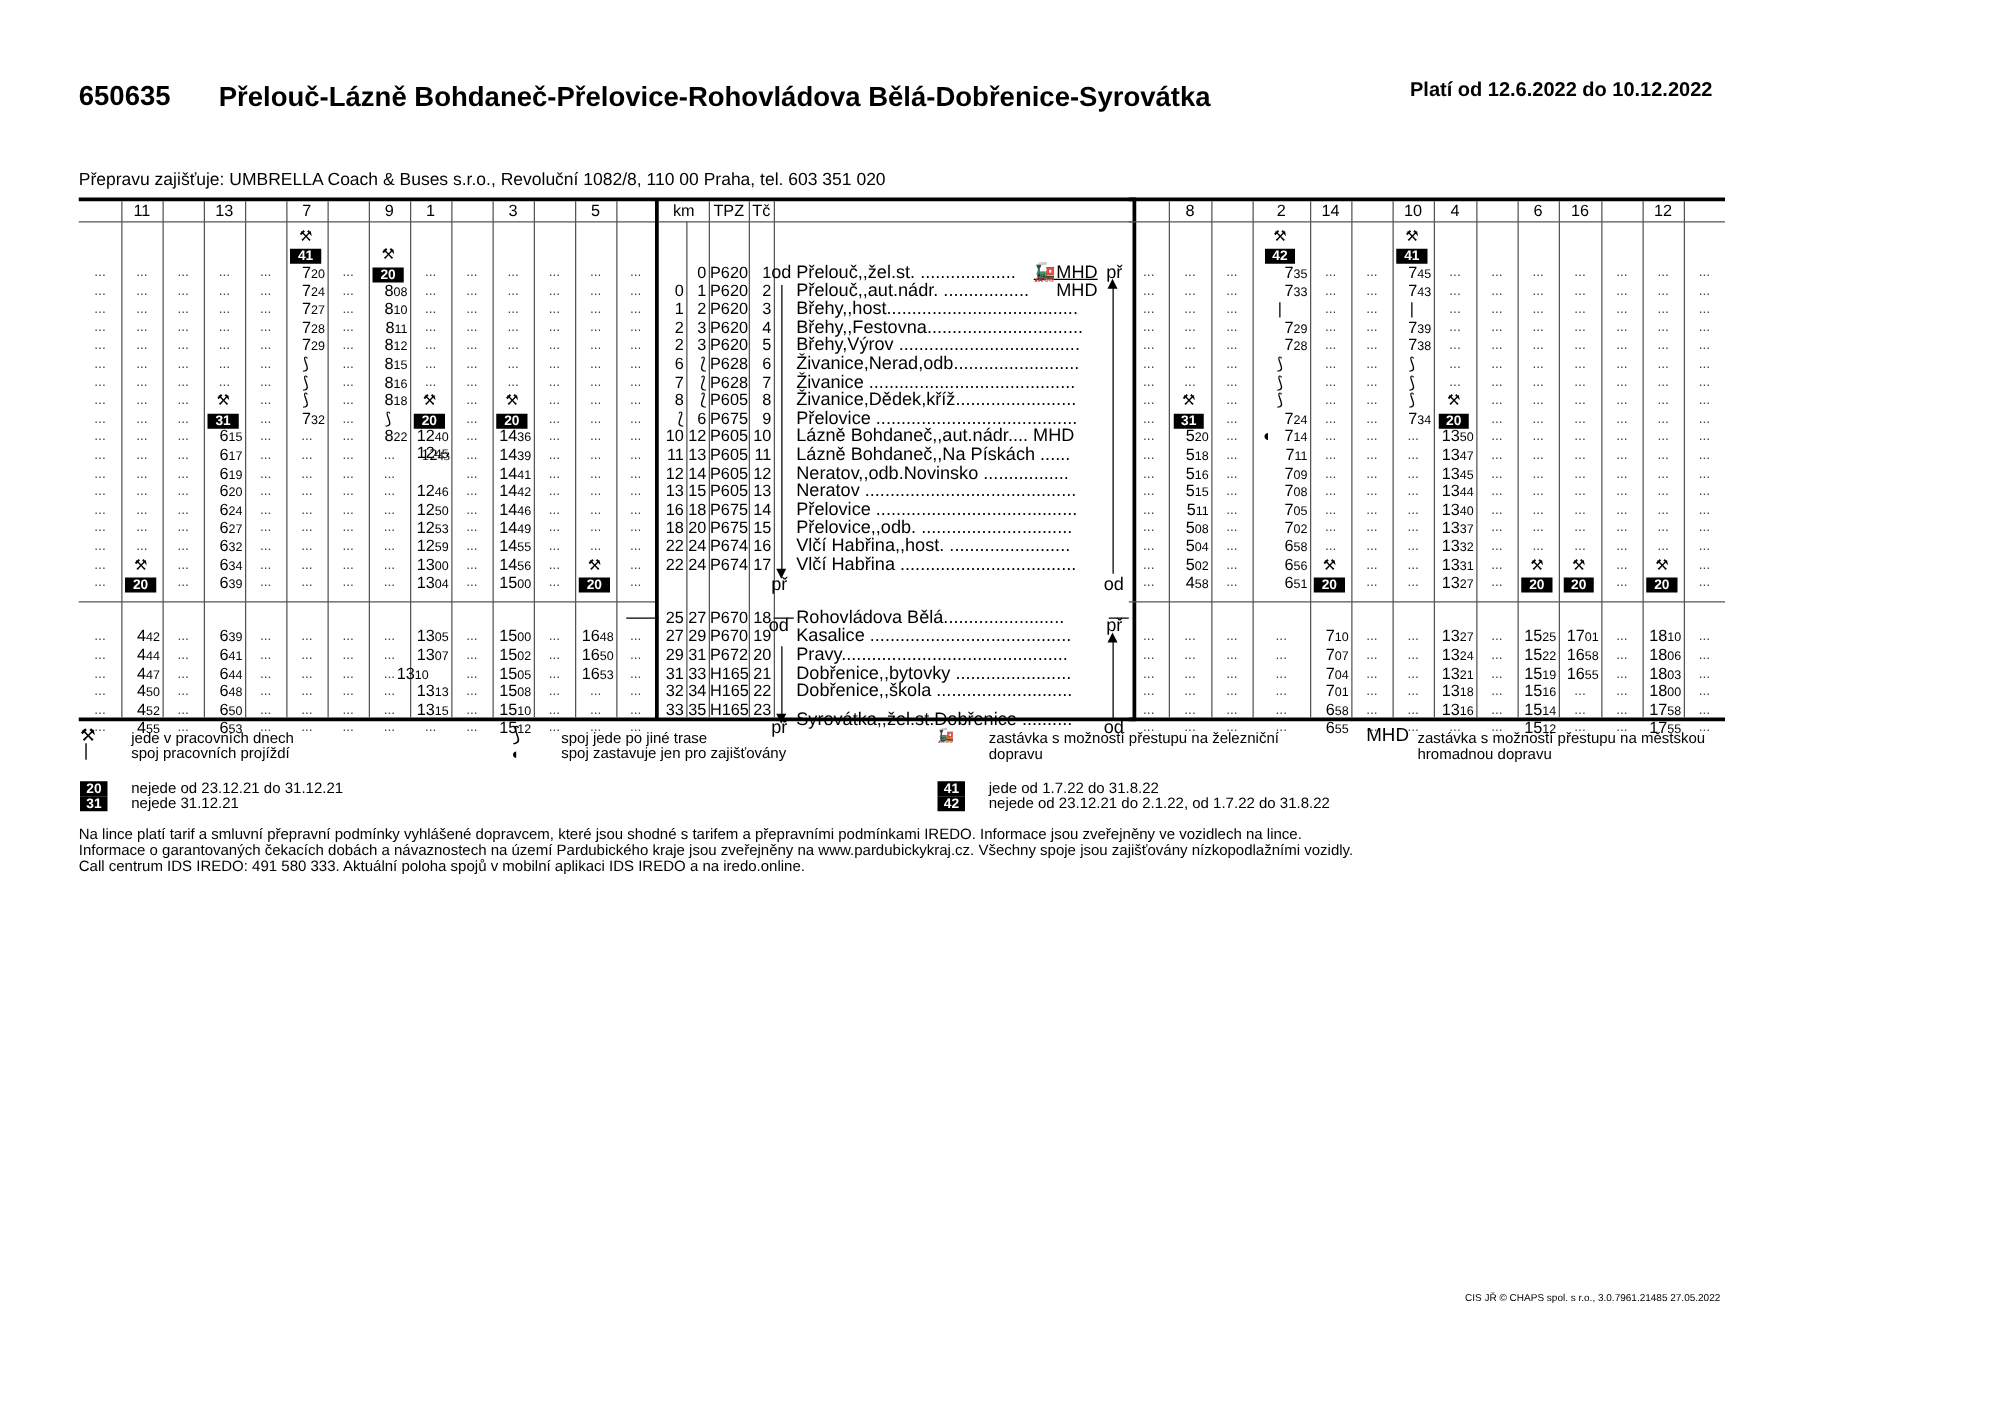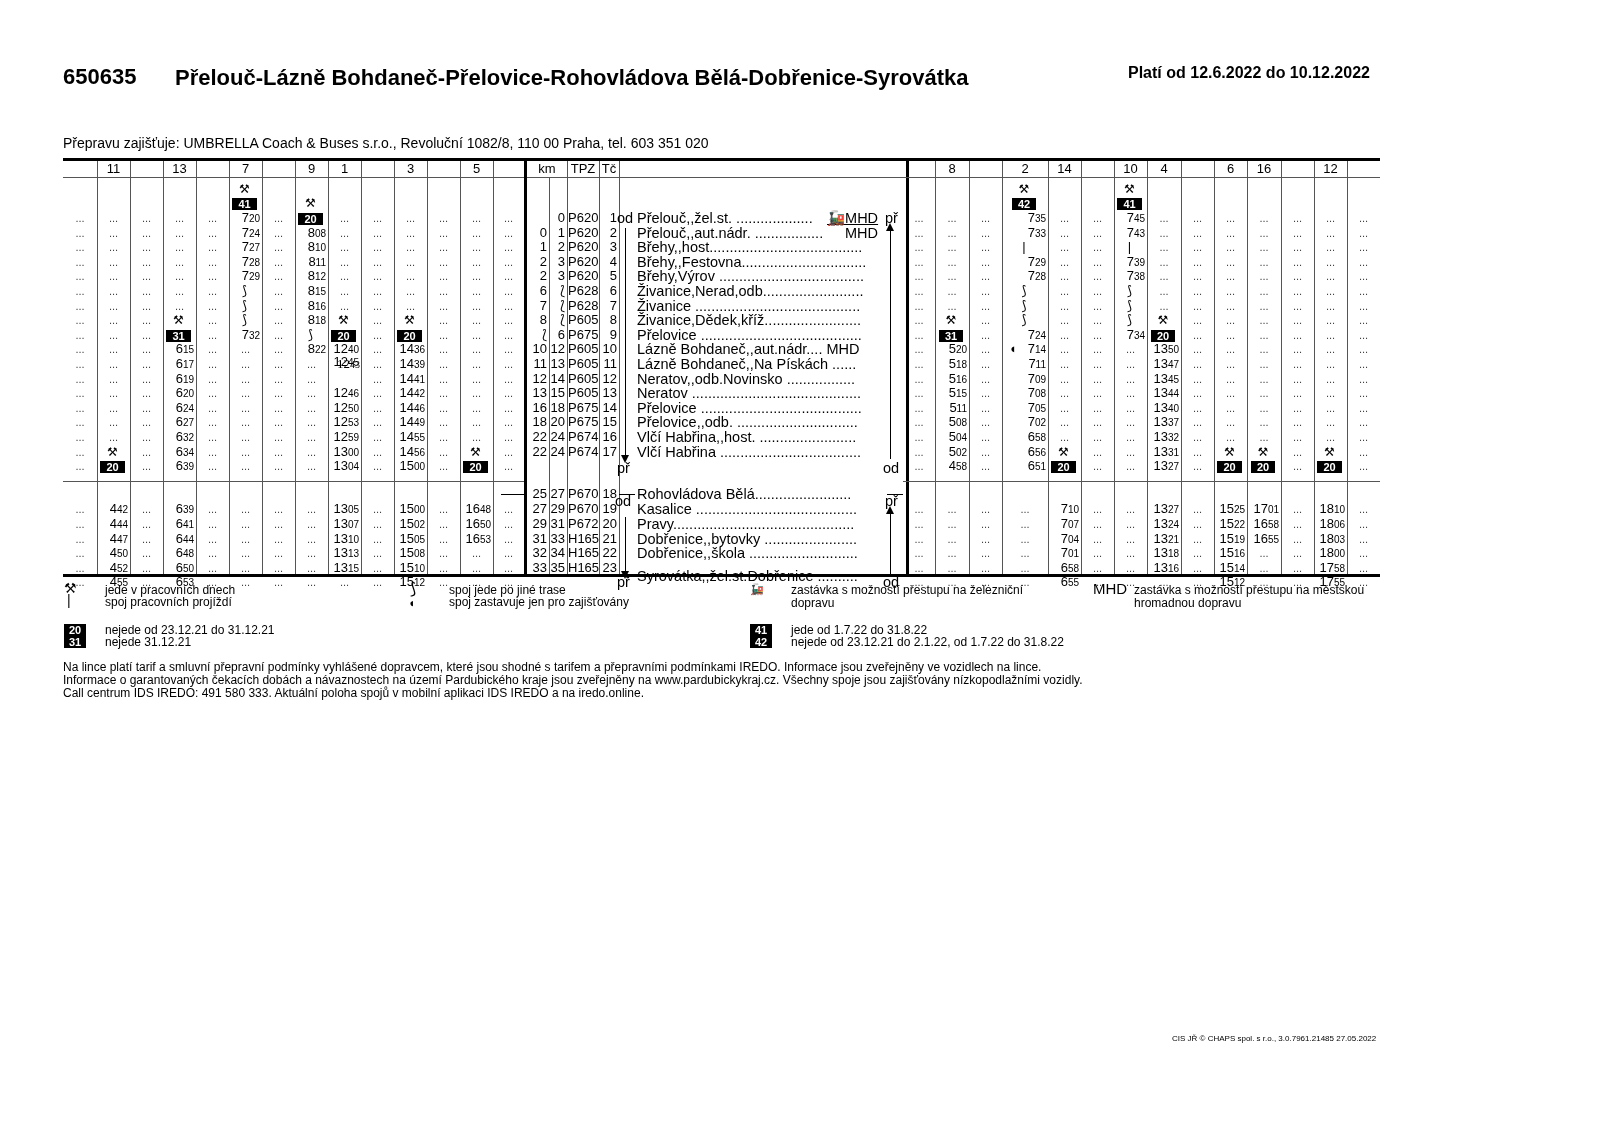--- a/index.html
+++ b/index.html
@@ -387,21 +387,21 @@
     <div class="cell time" style="padding-right: 2px; left: 34px; width: 31px; top: 399.8px;"><span>4</span><span class="m">52</span></div>
     <div class="cell time" style="padding-right: 2px; left: 34px; width: 31px; top: 414.4px;"><span>4</span><span class="m">55</span></div>
     <div class="cell time" style="padding-right: 2px; left: 100px; width: 31px; top: 341.4px;"><span>6</span><span class="m">39</span></div>
     <div class="cell time" style="padding-right: 2px; left: 100px; width: 31px; top: 356px;"><span>6</span><span class="m">41</span></div>
     <div class="cell time" style="padding-right: 2px; left: 100px; width: 31px; top: 370.6px;"><span>6</span><span class="m">44</span></div>
     <div class="cell time" style="padding-right: 2px; left: 100px; width: 31px; top: 385.2px;"><span>6</span><span class="m">48</span></div>
     <div class="cell time" style="padding-right: 2px; left: 100px; width: 31px; top: 399.8px;"><span>6</span><span class="m">50</span></div>
     <div class="cell time" style="padding-right: 2px; left: 100px; width: 31px; top: 414.4px;"><span>6</span><span class="m">53</span></div>
     <div class="cell time" style="padding-right: 2px; left: 265px; width: 31px; top: 341.4px;"><span>13</span><span class="m">05</span></div>
     <div class="cell time" style="padding-right: 2px; left: 265px; width: 31px; top: 356px;"><span>13</span><span class="m">07</span></div>
-    <div class="cell time" style="padding-right: 2px; left: 265px; width: 31px; top: 370.6px;"><span>13</span><span class="m">10</span></div>
+    <div class="cell time" style="padding-right: 2px; left: 249px; width: 31px; top: 370.6px;"><span>13</span><span class="m">10</span></div>
     <div class="cell time" style="padding-right: 2px; left: 265px; width: 31px; top: 385.2px;"><span>13</span><span class="m">13</span></div>
     <div class="cell time" style="padding-right: 2px; left: 265px; width: 31px; top: 399.8px;"><span>13</span><span class="m">15</span></div>
     <div class="cell time" style="padding-right: 2px; left: 331px; width: 31px; top: 341.4px;"><span>15</span><span class="m">00</span></div>
     <div class="cell time" style="padding-right: 2px; left: 331px; width: 31px; top: 356px;"><span>15</span><span class="m">02</span></div>
     <div class="cell time" style="padding-right: 2px; left: 331px; width: 31px; top: 370.6px;"><span>15</span><span class="m">05</span></div>
     <div class="cell time" style="padding-right: 2px; left: 331px; width: 31px; top: 385.2px;"><span>15</span><span class="m">08</span></div>
     <div class="cell time" style="padding-right: 2px; left: 331px; width: 31px; top: 399.8px;"><span>15</span><span class="m">10</span></div>
     <div class="cell time" style="padding-right: 2px; left: 331px; width: 31px; top: 414.4px;"><span>15</span><span class="m">12</span></div>
     <div class="cell time" style="padding-right: 2px; left: 397px; width: 31px; top: 341.4px;"><span>16</span><span class="m">48</span></div>
     <div class="cell time" style="padding-right: 2px; left: 397px; width: 31px; top: 356px;"><span>16</span><span class="m">50</span></div>

